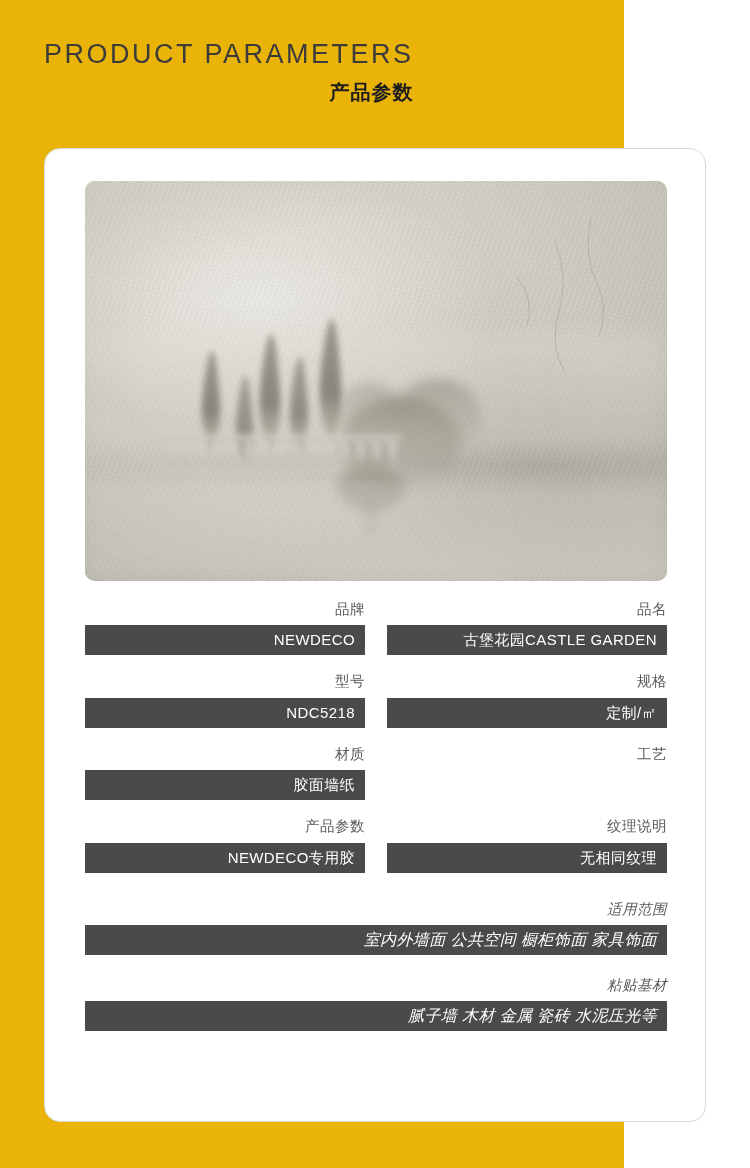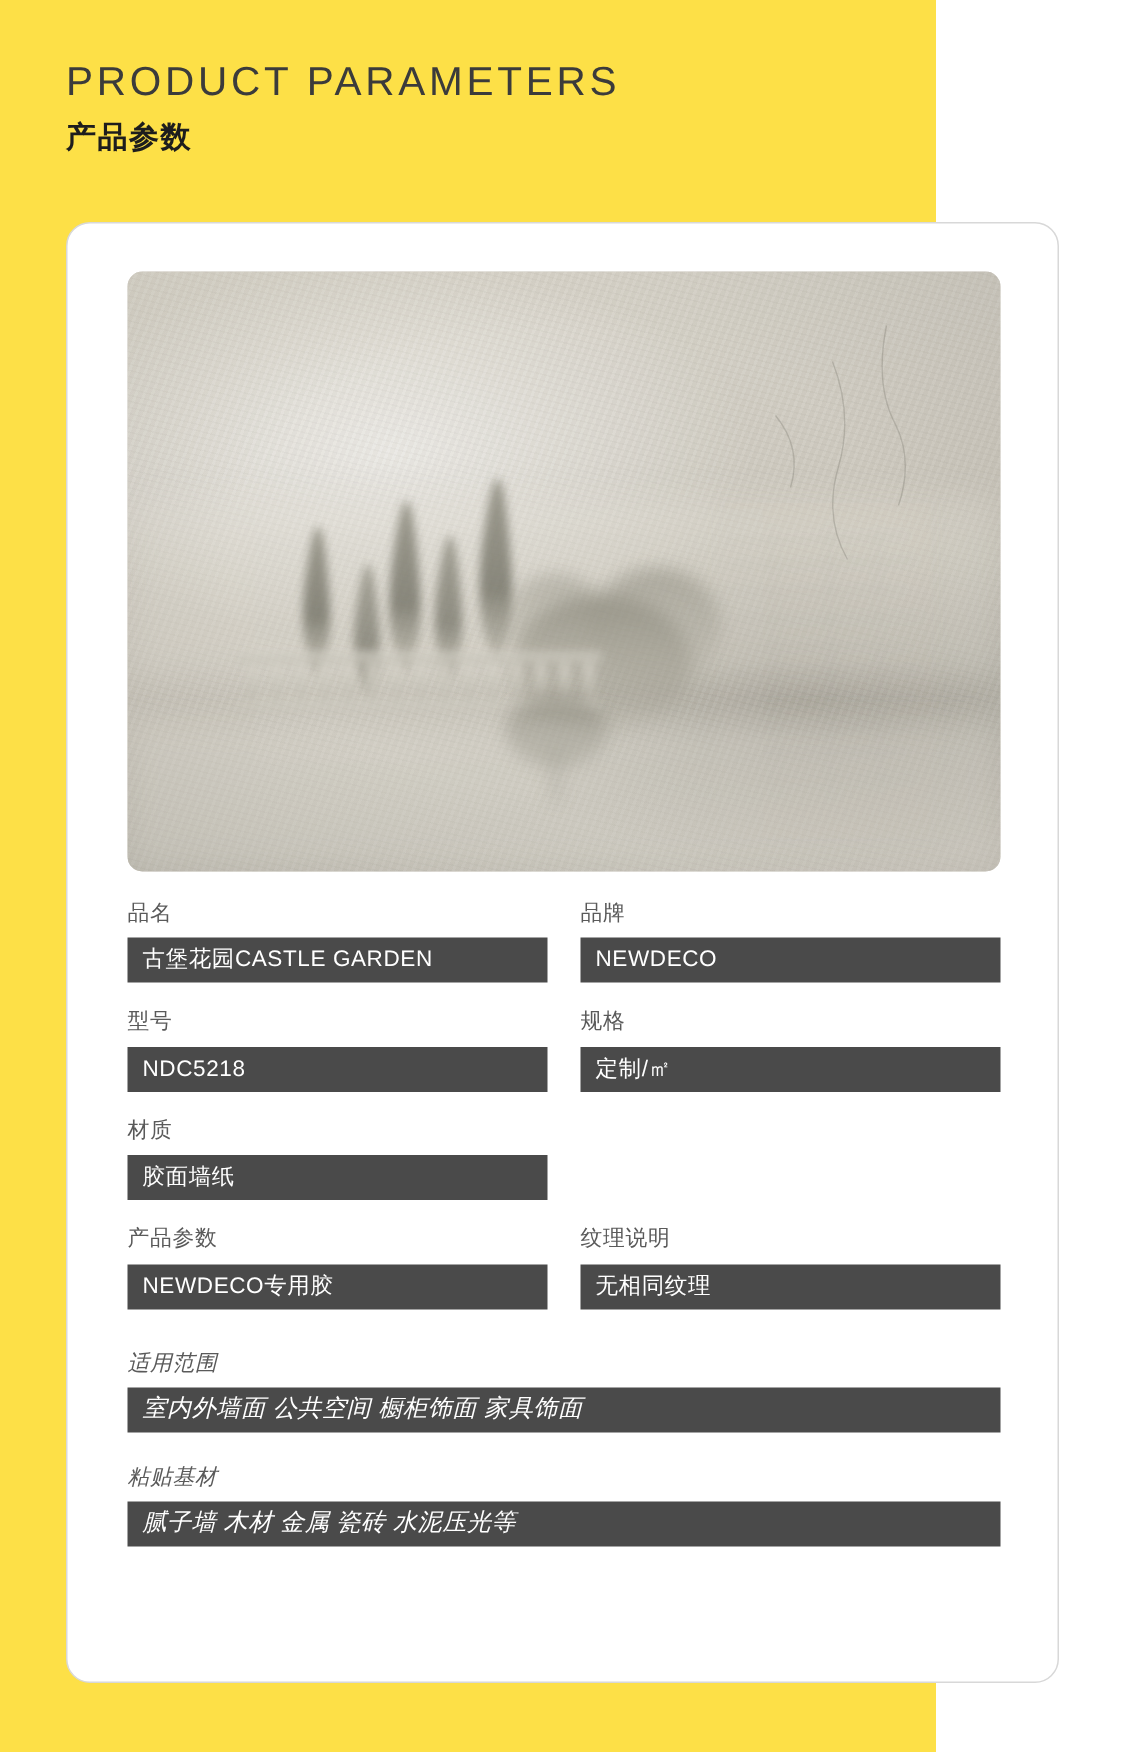--- a/index.html
+++ b/index.html
@@ -11,21 +11,22 @@
     height: 1168px;
     background: #ffffff;
     font-family: "Liberation Sans", sans-serif;
     -webkit-font-smoothing: antialiased;
     overflow: hidden;
   }
   .page {
     position: relative;
     width: 624px;
     height: 1168px;
-    background: #fde047;
+    background: #eab308;
+    text-align: right;
   }
 
   
   .header {
     position: absolute;
     left: 44px;
     top: 38px;
   }
   .header .title-en {
     font-size: 27px;
@@ -258,46 +259,47 @@
 
         <rect x="0" y="300" width="582" height="100" fill="#e6e3da" opacity="0.32" filter="url(#verysoft)"></rect>
       </svg>
       <div class="hero-vignette"></div>
     </div>
 
     <div class="specs">
 
       <div class="spec-row">
         <div class="spec-cell">
+          <div class="spec-label">品牌</div>
+          <div class="spec-value">NEWDECO</div>
+        </div>
+        <div class="spec-cell">
           <div class="spec-label">品名</div>
           <div class="spec-value">古堡花园CASTLE GARDEN</div>
         </div>
-        <div class="spec-cell">
-          <div class="spec-label">品牌</div>
-          <div class="spec-value">NEWDECO</div>
-        </div>
       </div>
 
       <div class="spec-row">
         <div class="spec-cell">
           <div class="spec-label">型号</div>
           <div class="spec-value">NDC5218</div>
         </div>
         <div class="spec-cell">
           <div class="spec-label">规格</div>
           <div class="spec-value">定制/㎡</div>
         </div>
       </div>
 
       <div class="spec-row">
         <div class="spec-cell">
           <div class="spec-label">材质</div>
           <div class="spec-value">胶面墙纸</div>
         </div>
         <div class="spec-cell">
+          <div class="spec-label">工艺</div>
         </div>
       </div>
 
       <div class="spec-row">
         <div class="spec-cell">
           <div class="spec-label">产品参数</div>
           <div class="spec-value">NEWDECO专用胶</div>
         </div>
         <div class="spec-cell">
           <div class="spec-label">纹理说明</div>

